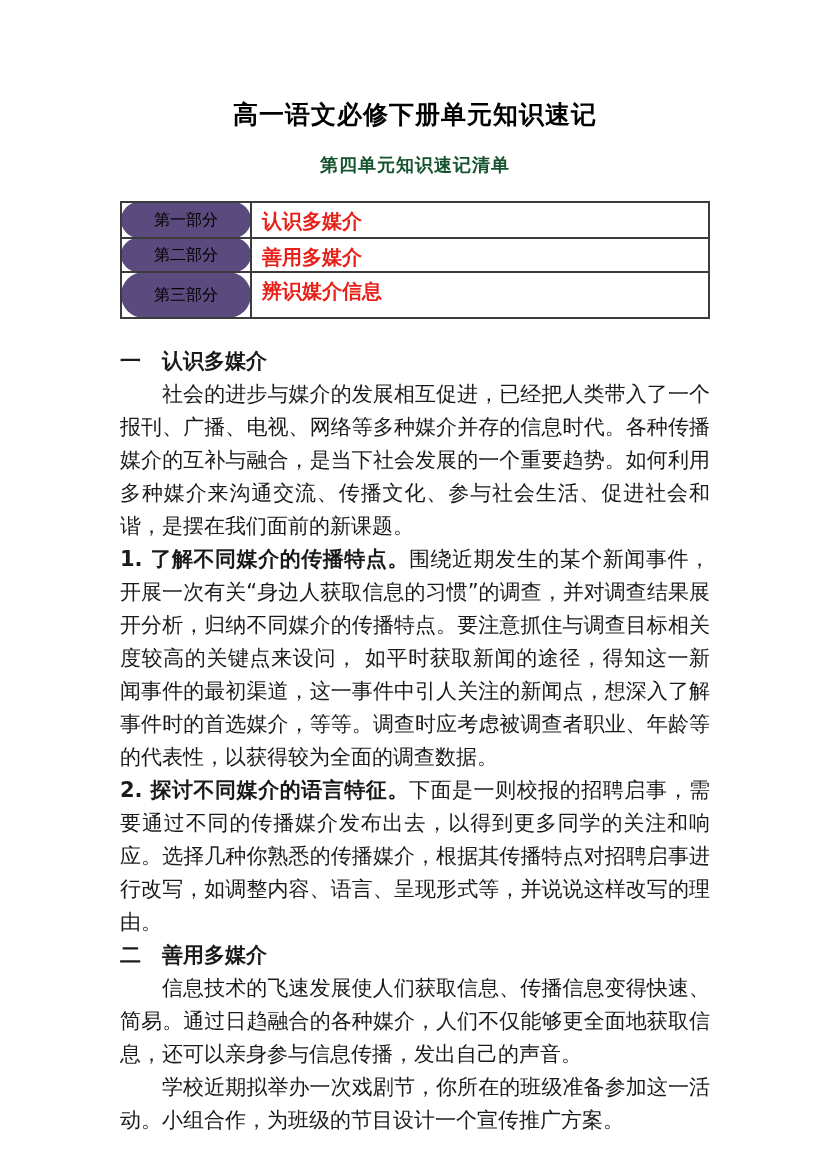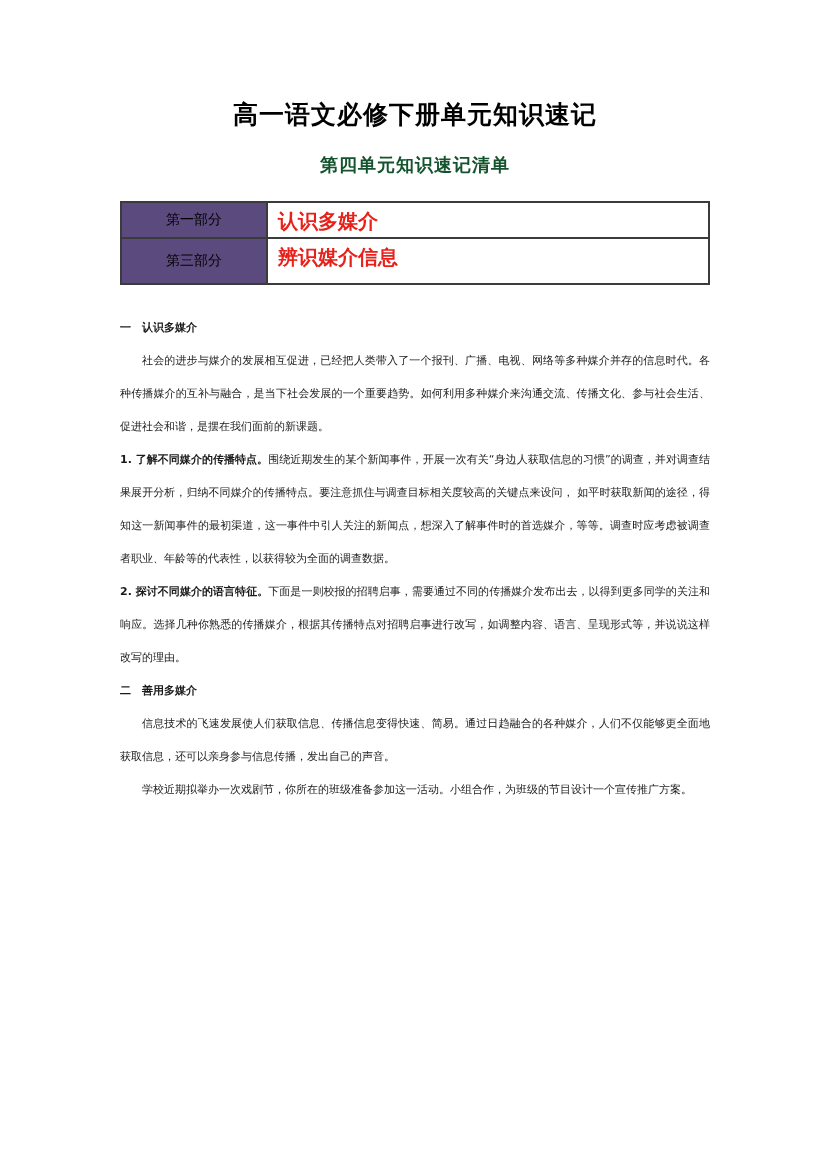--- a/index.html
+++ b/index.html
@@ -1,15 +1,15 @@
 <!DOCTYPE html>
 <html><head>
 <meta charset="utf-8">
 <style>
-  * { margin: 0; padding: 0; box-sizing: border-box; }
+  * { margin: 0; padding: 0; box-sizing: border-box; border-radius: 24px; }
   html, body { background: #ffffff; }
   .page {
     position: relative;
     width: 827px;
     height: 1169px;
     margin: 0 auto;
     background: #ffffff;
     padding: 98px 117px 0 120px;
     font-family: "DejaVu Sans", sans-serif;
     color: #1c1c1c;
@@ -32,42 +32,42 @@
   table.parts-table {
     width: 100%;
     border-collapse: collapse;
     margin-top: 24px;
     table-layout: fixed;
   }
   table.parts-table td {
     border: 2px solid #3b3b3b;
   }
   td.cell-label {
-    width: 146px;
+    width: 130px;
     background: #5b4a7e;
     text-align: center;
     vertical-align: middle;
-    font-size: 14px;
+    font-size: 16px;
     color: #000000;
   }
   td.cell-content {
     color: #e8201a;
     font-weight: bold;
     font-size: 20px;
     padding: 5px 8px 0 10px;
     vertical-align: top;
     background: #ffffff;
   }
   tr.r1 td { height: 36px; }
   tr.r2 td { height: 30px; }
   tr.r3 td { height: 46px; }
   tr.r4 td { height: 48px; }
   .body {
     margin-top: 26px;
-    font-size: 11px;
+    font-size: 21px;
     line-height: 33px;
     text-align: justify;
     color: #1a1a1a;
   }
   .body p.h { font-weight: bold; }
   .body p.indent { text-indent: 2em; }
   .body .lead { font-weight: bold; }
 </style>
 </head>
 <body>
@@ -76,20 +76,24 @@
 
   <div class="title">高一语文必修下册单元知识速记</div>
   <div class="subtitle">第四单元知识速记清单</div>
 
   <table class="parts-table">
     <tbody>
       <tr class="r1">
         <td class="cell-label">第一部分</td>
         <td class="cell-content">认识多媒介</td>
       </tr>
+      <tr class="r2">
+        <td class="cell-label">第二部分</td>
+        <td class="cell-content">善用多媒介</td>
+      </tr>
       <tr class="r3">
         <td class="cell-label">第三部分</td>
         <td class="cell-content">辨识媒介信息</td>
       </tr>
     </tbody>
   </table>
 
   <div class="body">
     <p class="h">一　认识多媒介</p>
     <p class="indent">社会的进步与媒介的发展相互促进，已经把人类带入了一个报刊、广播、电视、网络等多种媒介并存的信息时代。各种传播媒介的互补与融合，是当下社会发展的一个重要趋势。如何利用多种媒介来沟通交流、传播文化、参与社会生活、促进社会和谐，是摆在我们面前的新课题。</p>

